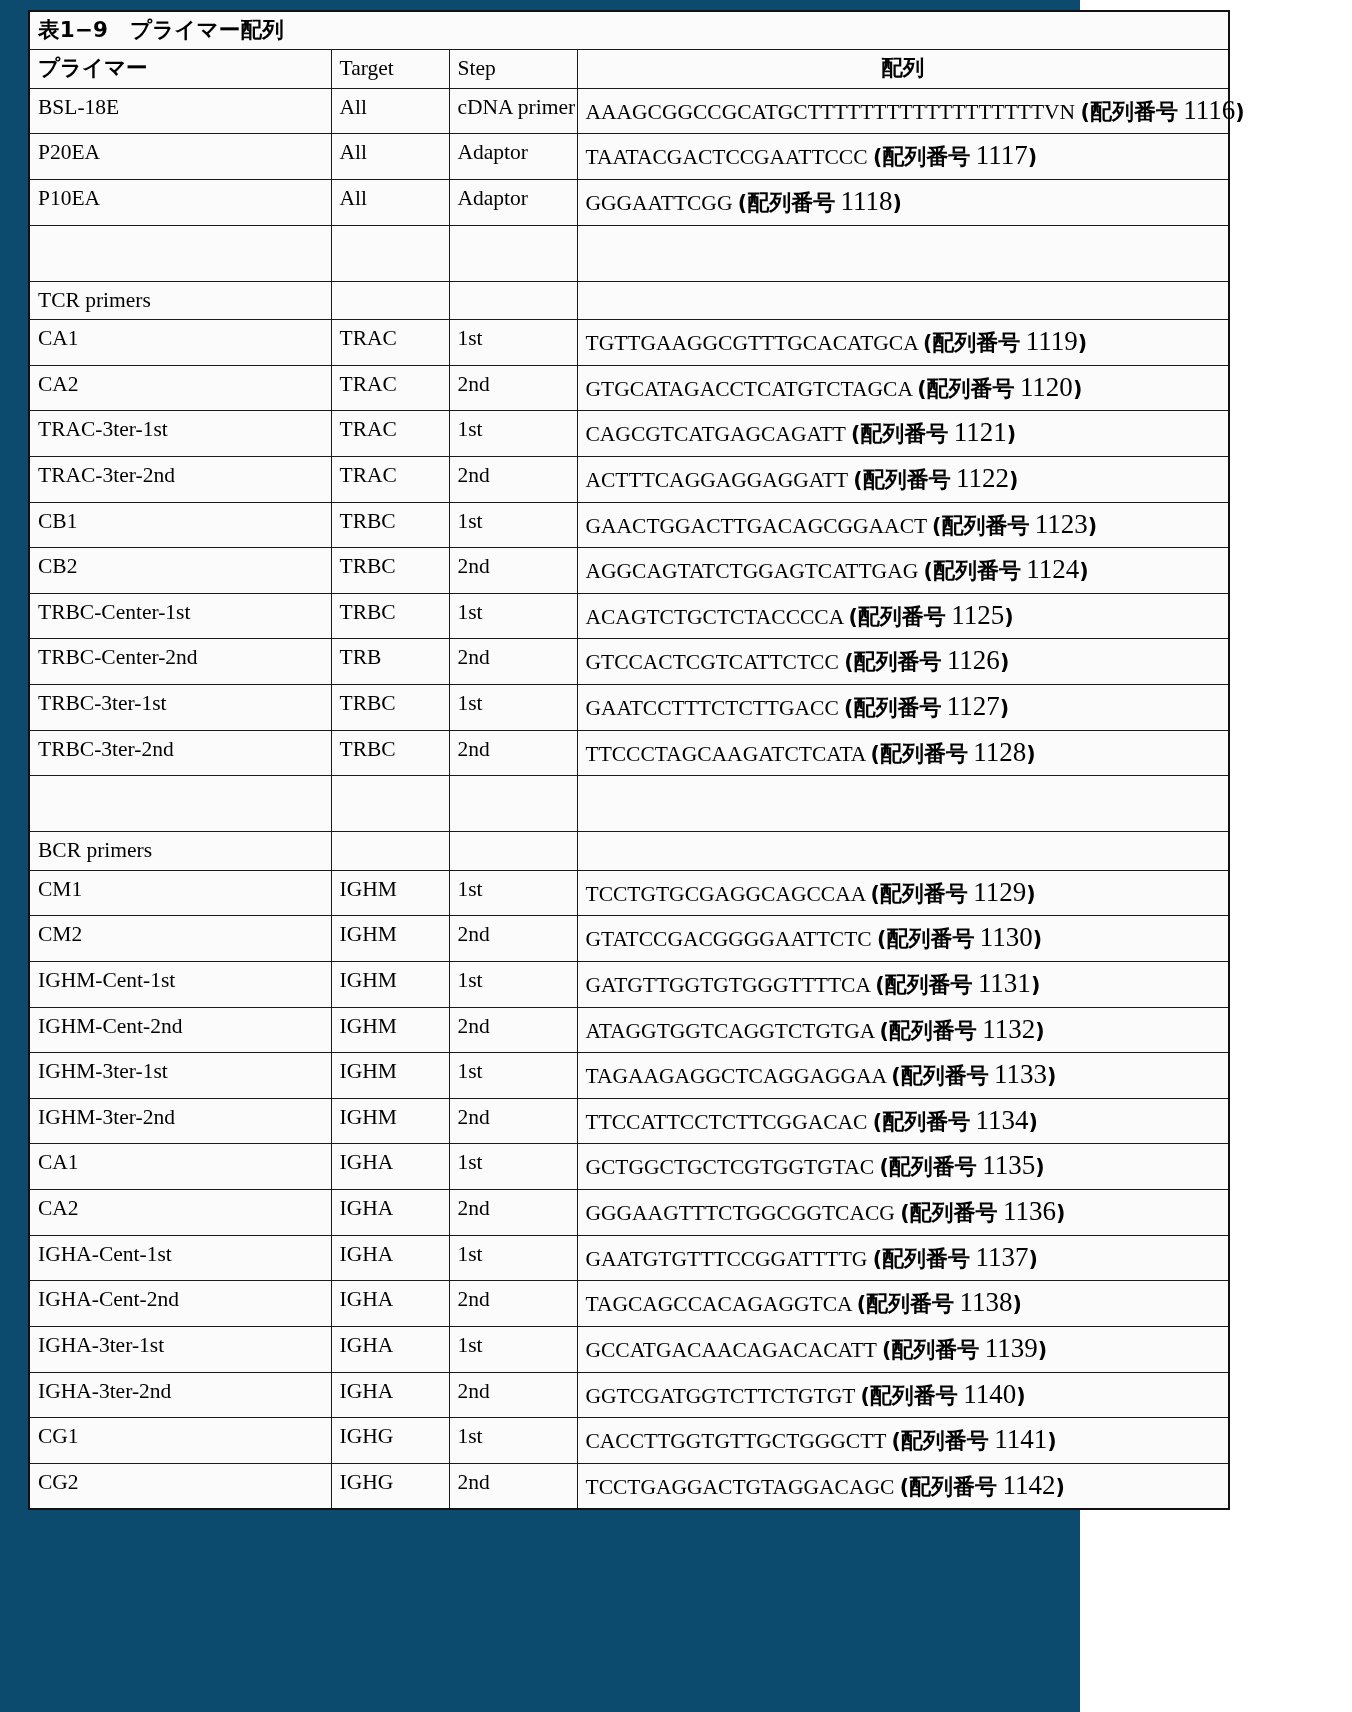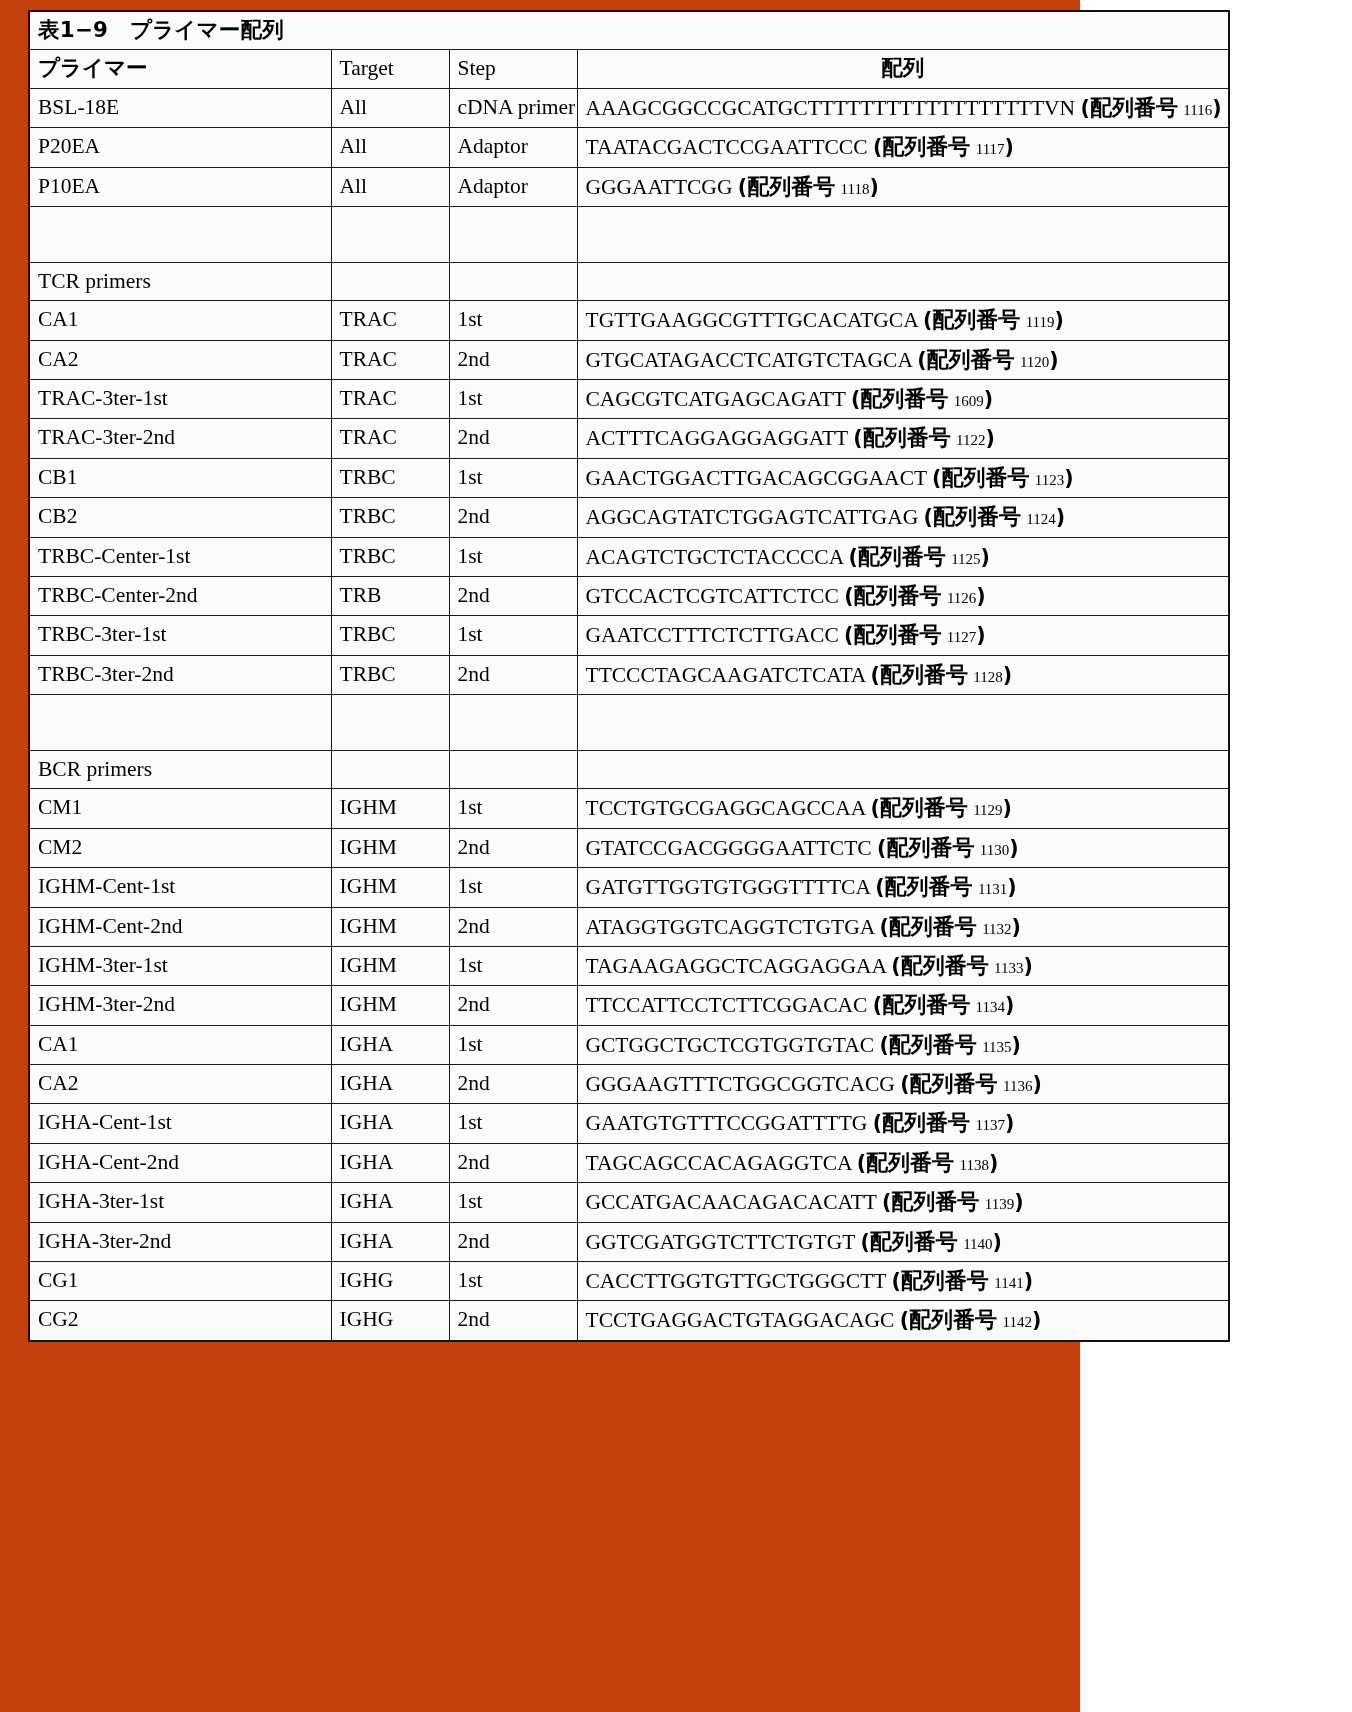--- a/index.html
+++ b/index.html
@@ -12,21 +12,21 @@
     height: 1712px;
     font-family: "Liberation Serif", "DejaVu Serif", serif;
     color: #000000;
     overflow: hidden;
   }
 
   #page {
     position: relative;
     width: 1080px;
     height: 1712px;
-    background: #c2410c;
+    background: #0c4a6e;
     box-sizing: border-box;
     padding: 10px 28px 0 28px;
   }
 
   table.primer-table {
     width: 1200px;
     border-collapse: collapse;
     table-layout: fixed;
     background: #fdfdfd;
   }
@@ -95,21 +95,21 @@
 
   
   .seq-text { font-family: "Liberation Serif", "DejaVu Serif", serif; }
   .seqno-label {
     font-family: "DejaVu Sans", "Liberation Sans", sans-serif;
     font-weight: bold;
     font-size: 22px;
   }
   .seqno-num {
     font-family: "Liberation Serif", "DejaVu Serif", serif;
-    font-size: 15px;
+    font-size: 27px;
   }
   .paren {
     font-family: "DejaVu Sans", "Liberation Sans", sans-serif;
     font-weight: bold;
     font-size: 20.5px;
   }
   .step-wrap { white-space: normal; }
 </style>
 </head>
 <body>
@@ -171,21 +171,21 @@
         <tr>
           <td>CA2</td>
           <td>TRAC</td>
           <td>2nd</td>
           <td><span class="seq-text">GTGCATAGACCTCATGTCTAGCA</span> <span class="paren">(</span><span class="seqno-label">配列番号</span> <span class="seqno-num">1120</span><span class="paren">)</span></td>
         </tr>
         <tr>
           <td>TRAC-3ter-1st</td>
           <td>TRAC</td>
           <td>1st</td>
-          <td><span class="seq-text">CAGCGTCATGAGCAGATT</span> <span class="paren">(</span><span class="seqno-label">配列番号</span> <span class="seqno-num">1609</span><span class="paren">)</span></td>
+          <td><span class="seq-text">CAGCGTCATGAGCAGATT</span> <span class="paren">(</span><span class="seqno-label">配列番号</span> <span class="seqno-num">1121</span><span class="paren">)</span></td>
         </tr>
         <tr>
           <td>TRAC-3ter-2nd</td>
           <td>TRAC</td>
           <td>2nd</td>
           <td><span class="seq-text">ACTTTCAGGAGGAGGATT</span> <span class="paren">(</span><span class="seqno-label">配列番号</span> <span class="seqno-num">1122</span><span class="paren">)</span></td>
         </tr>
         <tr>
           <td>CB1</td>
           <td>TRBC</td>

